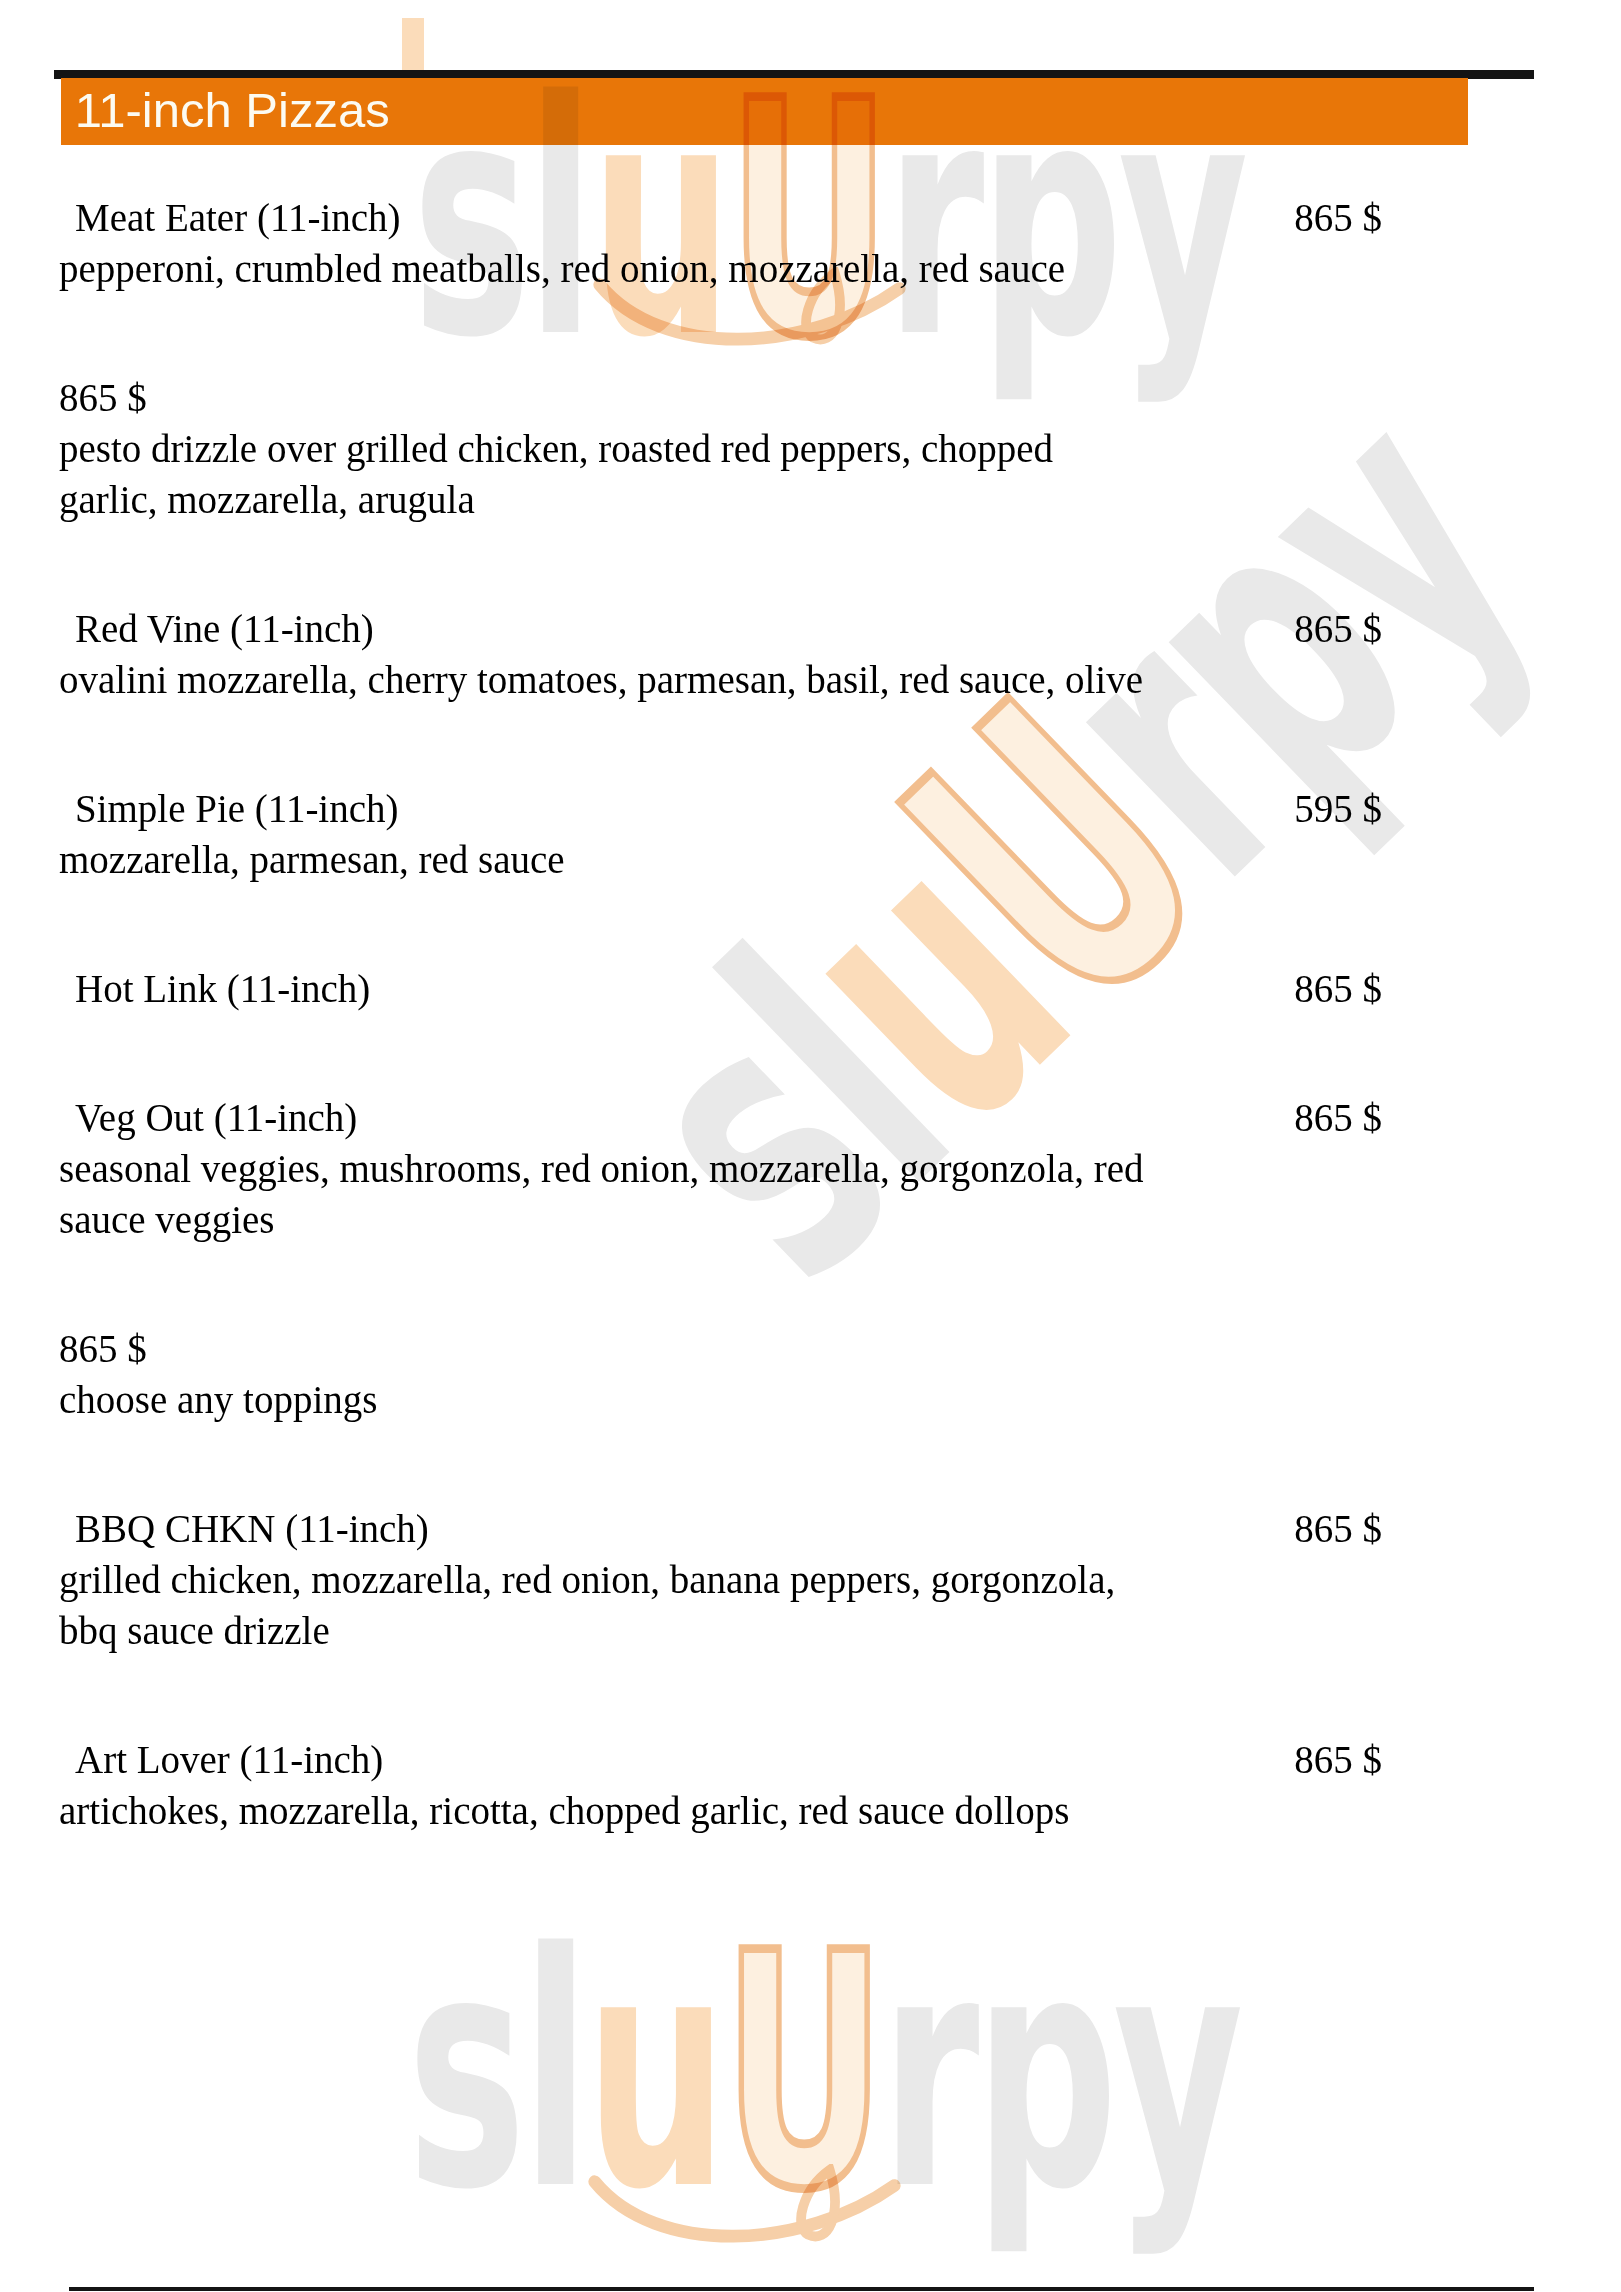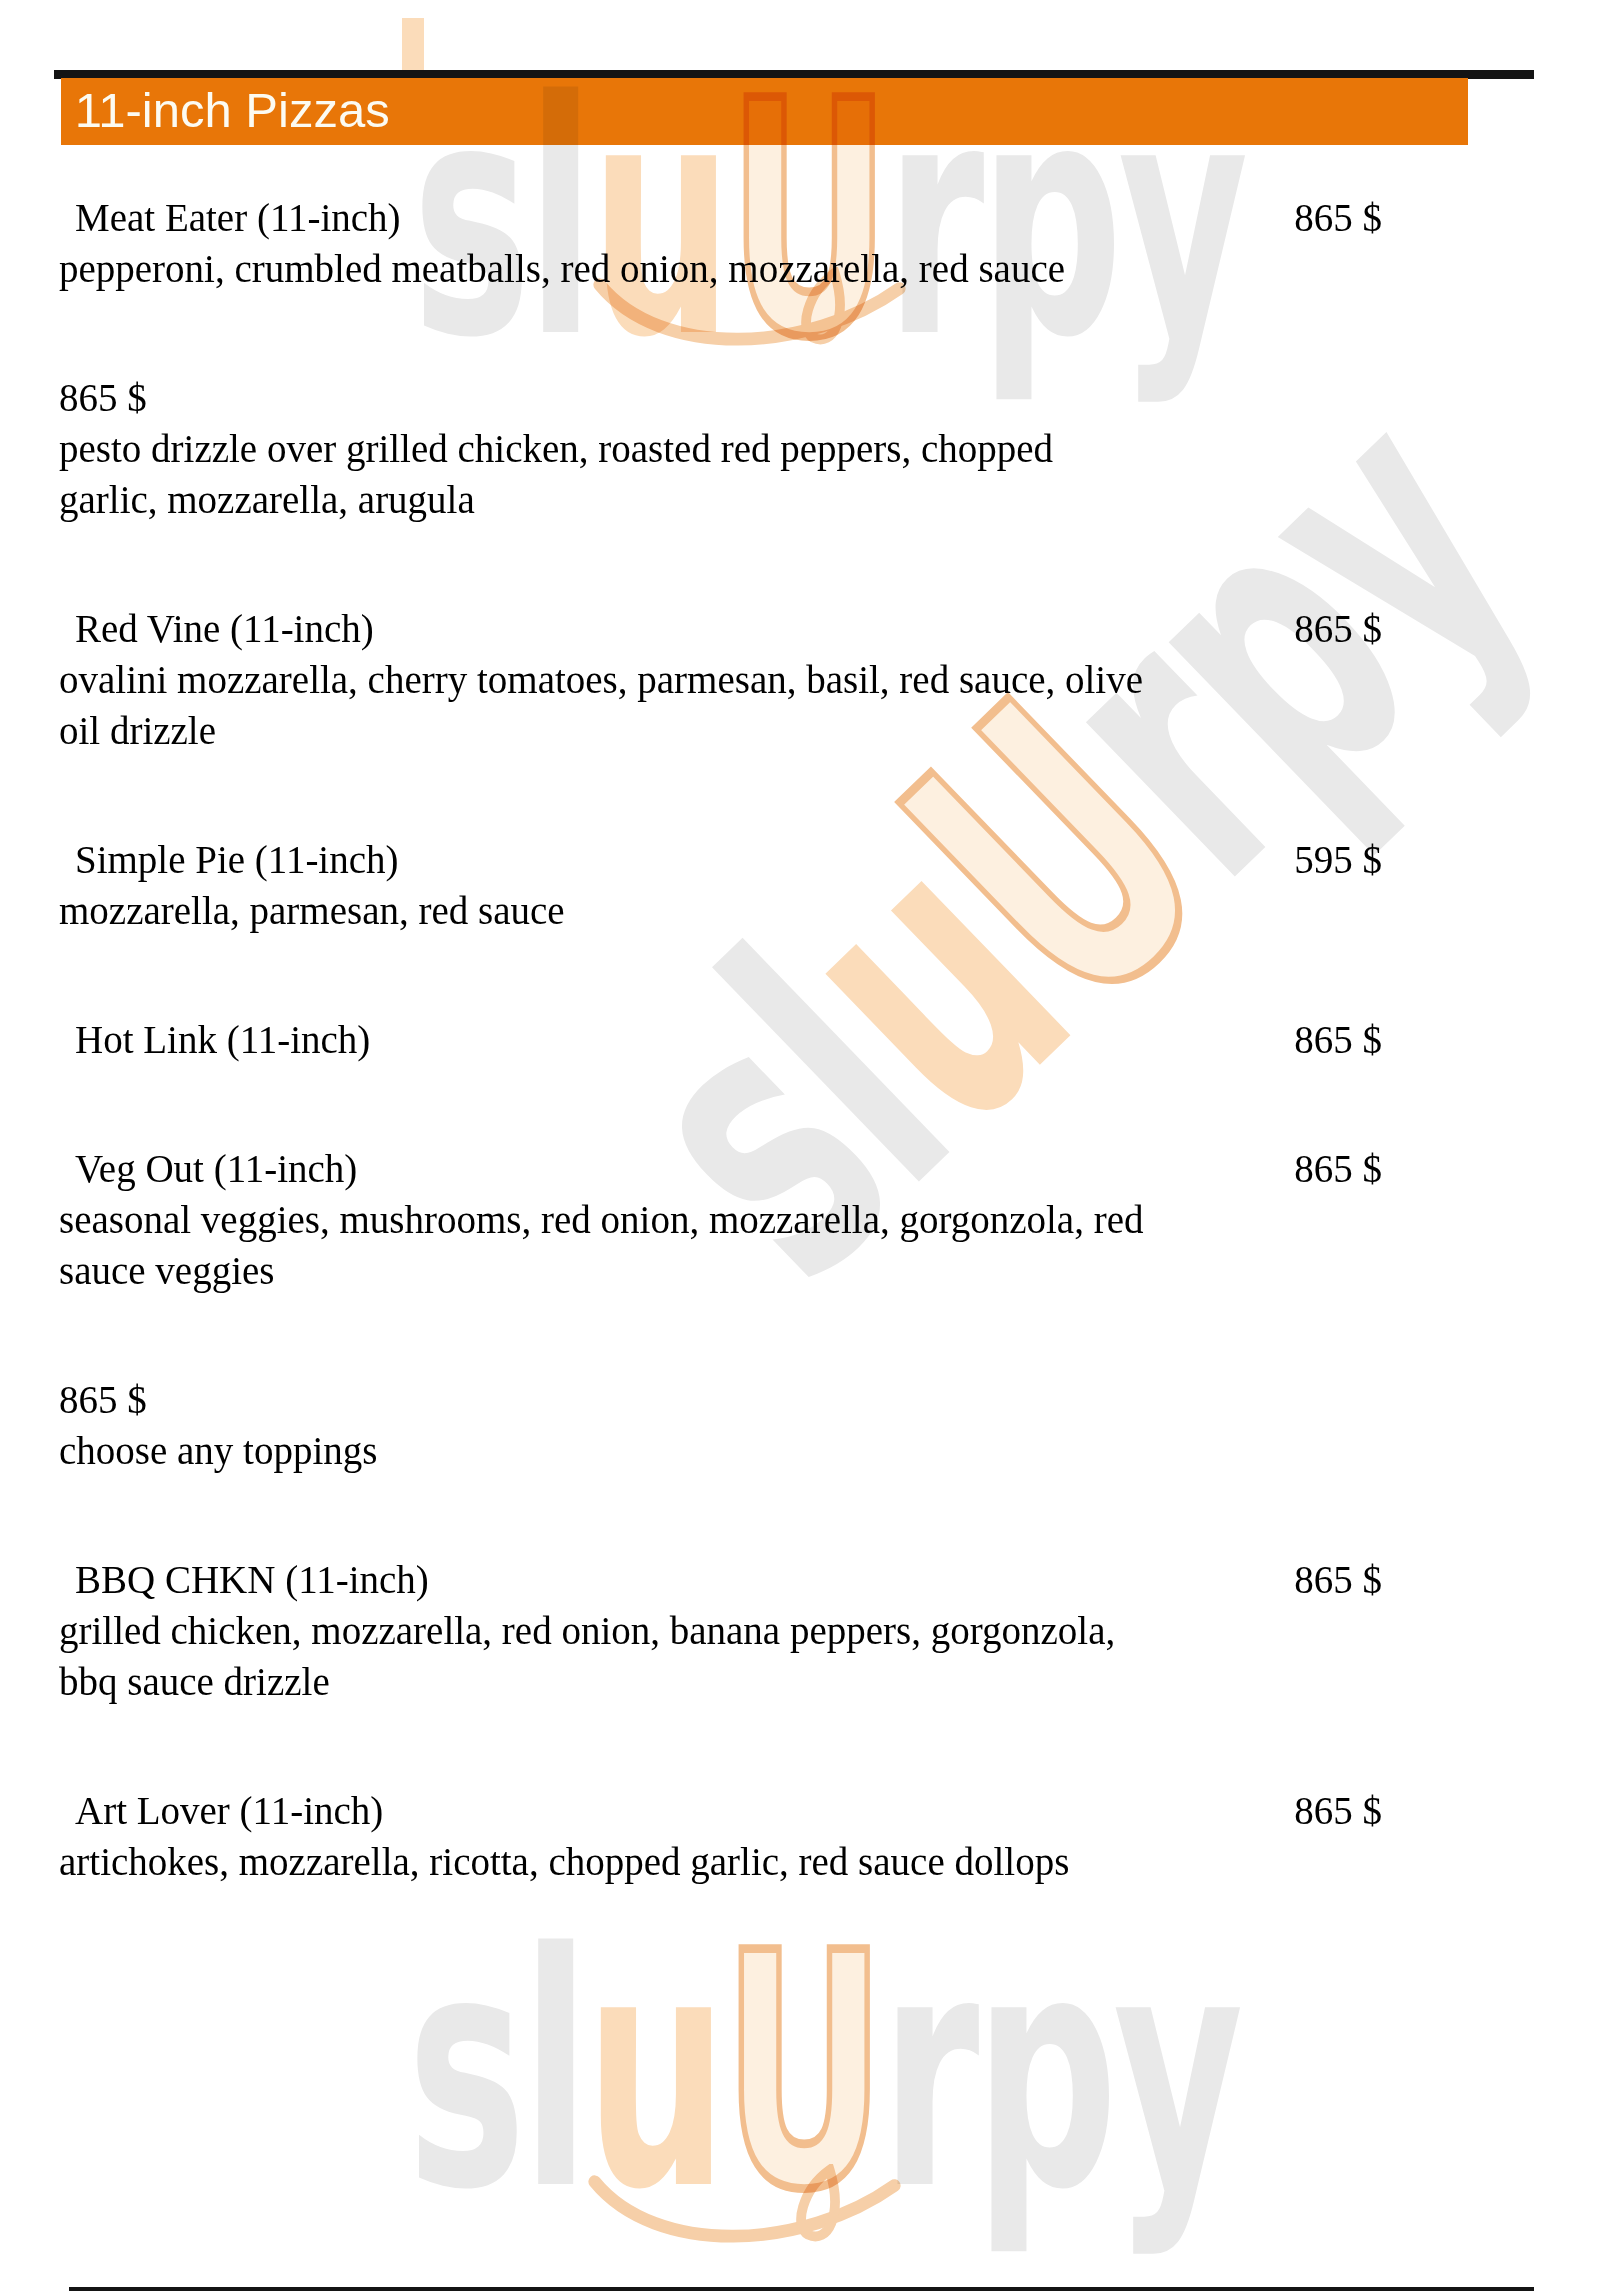--- a/index.html
+++ b/index.html
@@ -80,21 +80,20 @@
         </div>
   </div>
 
   <div class="item">
     <div class="item-row">
       <div class="item-name">Red Vine (11-inch)</div>
       <div class="item-price">865 $</div>
     </div>
     <div class="item-desc">
           <div class="desc-line">ovalini mozzarella, cherry tomatoes, parmesan, basil, red sauce, olive</div>
-          <div class="desc-line">oil drizzle</div>
         </div>
   </div>
 
   <div class="item">
     <div class="item-row">
       <div class="item-name">Simple Pie (11-inch)</div>
       <div class="item-price">595 $</div>
     </div>
     <div class="item-desc">
           <div class="desc-line">mozzarella, parmesan, red sauce</div>

